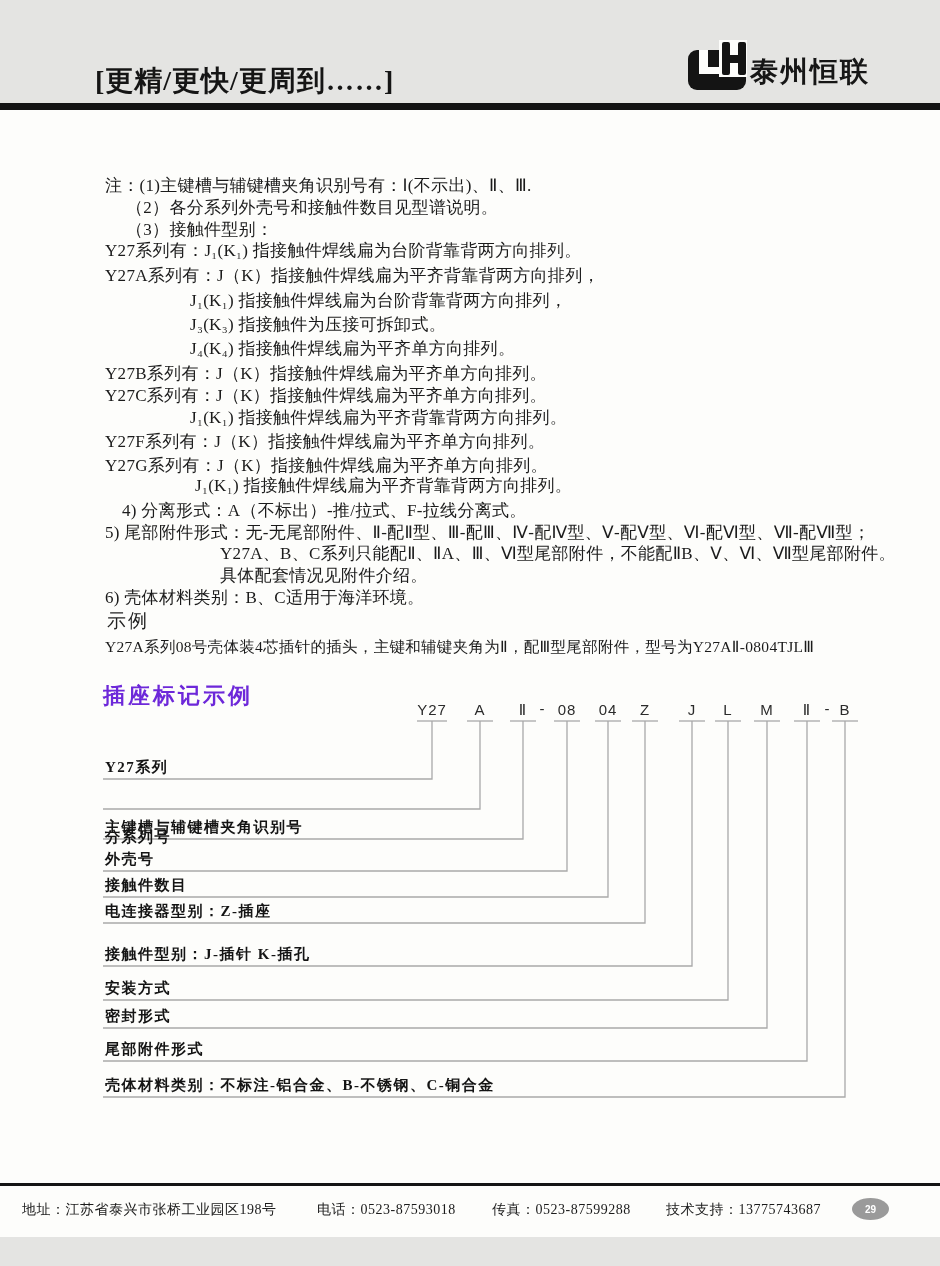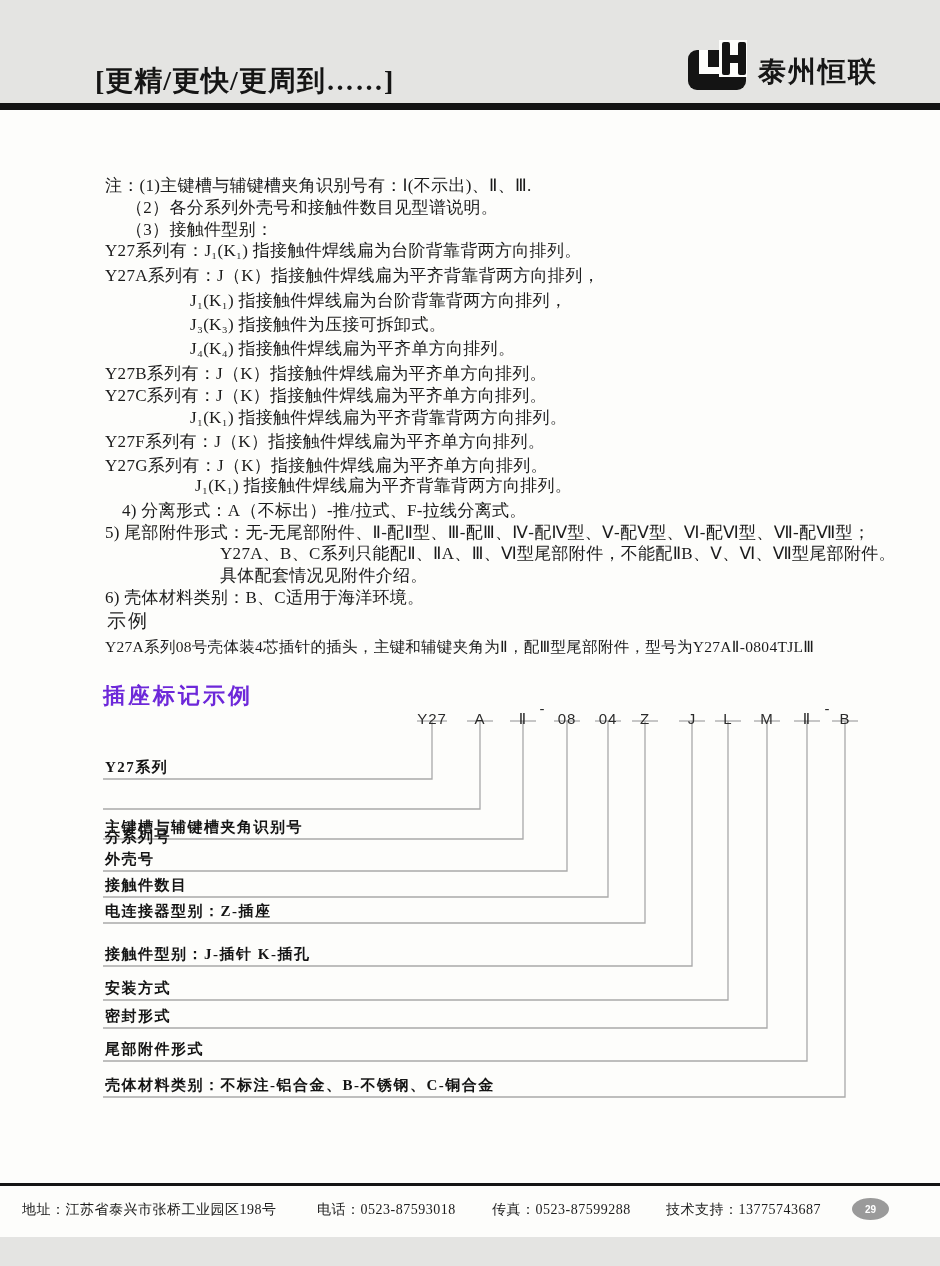--- a/index.html
+++ b/index.html
@@ -14,39 +14,39 @@
   .bottom-rule{position:absolute;left:0;top:1183px;width:940px;height:3px;background:#141414;}
 
   .tagline{
     position:absolute;left:95px;top:62px;
     font-family:"Liberation Serif",serif;font-size:28px;font-weight:600;
     letter-spacing:1px;color:#151515;white-space:pre;
   }
   .brand-group{position:absolute;left:688px;top:40px;display:flex;align-items:flex-start;}
   .brand-name{
     font-family:"Liberation Sans",sans-serif;font-weight:800;font-size:28px;
-    color:#161616;letter-spacing:2px;margin-left:8px;margin-top:13px;white-space:pre;
+    color:#161616;letter-spacing:2px;margin-left:0;margin-top:13px;white-space:pre;
   }
 
   .note-line{
     position:absolute;font-size:17px;color:#1b1b1b;white-space:pre;letter-spacing:0.3px;
     font-family:"Liberation Serif",serif;
   }
   .section-heading{
     position:absolute;font-size:19px;color:#222;letter-spacing:2px;white-space:pre;
     font-family:"Liberation Sans",sans-serif;
   }
   .diagram-heading{
     position:absolute;left:103px;top:681px;font-size:22px;font-weight:700;
     letter-spacing:3px;color:#6d28d9;font-family:Liberation Serif, serif;white-space:pre;
   }
   .code-token{
     position:absolute;top:701px;transform:translateX(-50%);
     font-family:"Liberation Sans",sans-serif;font-size:15px;color:#2b2b2b;
-    letter-spacing:1px;white-space:pre;margin-top:9px;
+    letter-spacing:1px;white-space:pre;
   }
   .code-dash{
     position:absolute;top:700px;transform:translateX(-50%);
     font-family:"Liberation Sans",sans-serif;font-size:15px;color:#2b2b2b;
   }
   .diagram-label{
     position:absolute;left:105px;font-size:15px;font-weight:700;color:#141414;
     letter-spacing:1.5px;white-space:pre;font-family:"Liberation Serif",serif;
   }
   .connector-svg{position:absolute;left:0;top:695px;}

